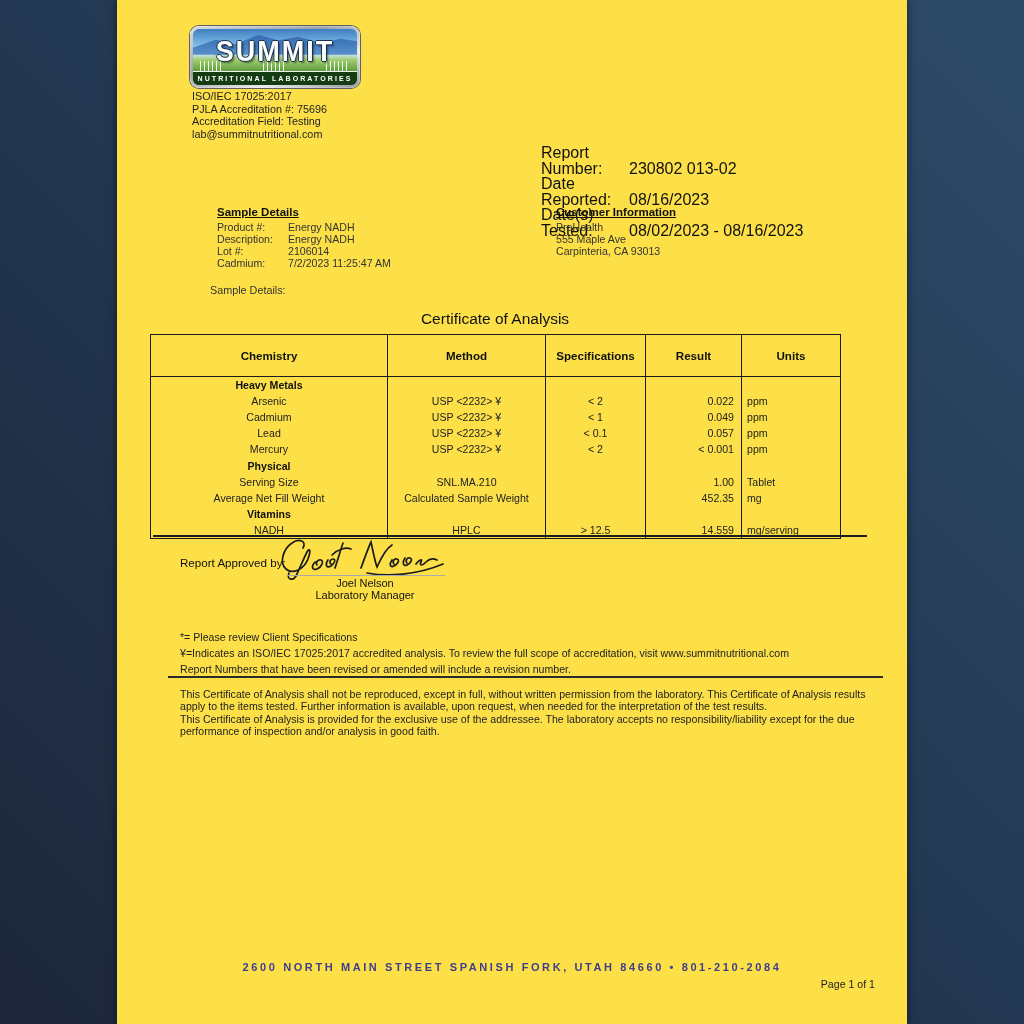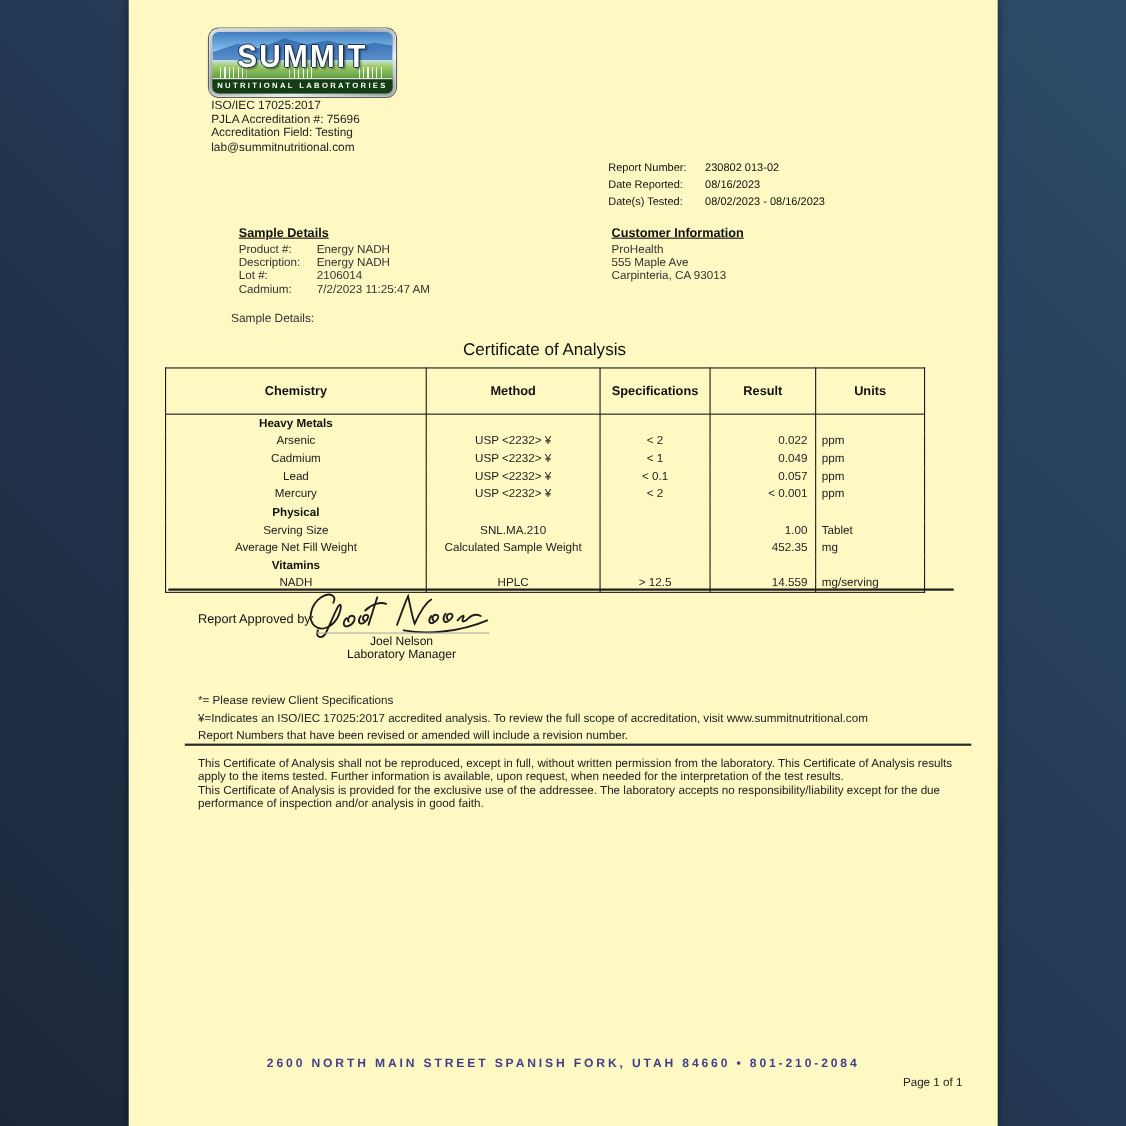--- a/index.html
+++ b/index.html
@@ -4,21 +4,21 @@
 <style>
   * { margin:0; padding:0; box-sizing:border-box; }
   html,body { width:1024px; height:1024px; overflow:hidden; }
   body {
     font-family:"Liberation Sans", sans-serif;
     background:linear-gradient(45deg,#1d2639 0%,#223650 45%,#2d4b69 100%);
     position:relative; color:#1a1a1a;
   }
   .page {
     position:absolute; left:117px; top:0; width:790px; height:1024px;
-    background:#fef9c3; box-shadow:0 0 8px rgba(0,0,0,.55);
+    background:#fde047; box-shadow:0 0 8px rgba(0,0,0,.55);
   }
 
   
   .logo {
     position:absolute; left:73px; top:26px; width:170px; height:62px;
     border-radius:9px; padding:3px;
     background:linear-gradient(160deg,#d9dcdf 0%,#9aa0a6 40%,#e9ebed 70%,#8d9399 100%);
     box-shadow:0 0 0 1px #5c6166, inset 0 0 2px #fff;
   }
   .logo-inner {
@@ -44,21 +44,21 @@
   }
   .logo-banner {
     position:absolute; bottom:0; left:0; right:0; height:14px;
     background:#143d14; border-top:1px solid #f2f2f2;
     color:#ffffff; font-size:7px; font-weight:bold; letter-spacing:2.1px;
     text-align:center; line-height:14px; white-space:nowrap;
   }
 
   
   .acc-block { position:absolute; left:75px; top:90px; font-size:10.8px; line-height:12.7px; color:#222; }
-  .meta-block { position:absolute; left:436px; top:145px; font-size:10px; line-height:15.6px; color:#111; }
+  .meta-block { position:absolute; left:424px; top:145px; font-size:16px; line-height:15.6px; color:#111; }
   .meta-label { display:inline-block; width:88px; }
 
   .section-heading { font-size:11.5px; font-weight:bold; text-decoration:underline; color:#111; }
   .sample-block { position:absolute; left:100px; top:206px; }
   .customer-block { position:absolute; left:439px; top:206px; }
   .field-rows { margin-top:4px; font-size:10.6px; line-height:11.9px; color:#333; }
   .field-label { display:inline-block; width:71px; }
   .cust-lines { margin-top:4px; font-size:10.6px; line-height:11.9px; color:#333; }
   .sample-extra { position:absolute; left:93px; top:284px; font-size:10.8px; color:#333; }
 

